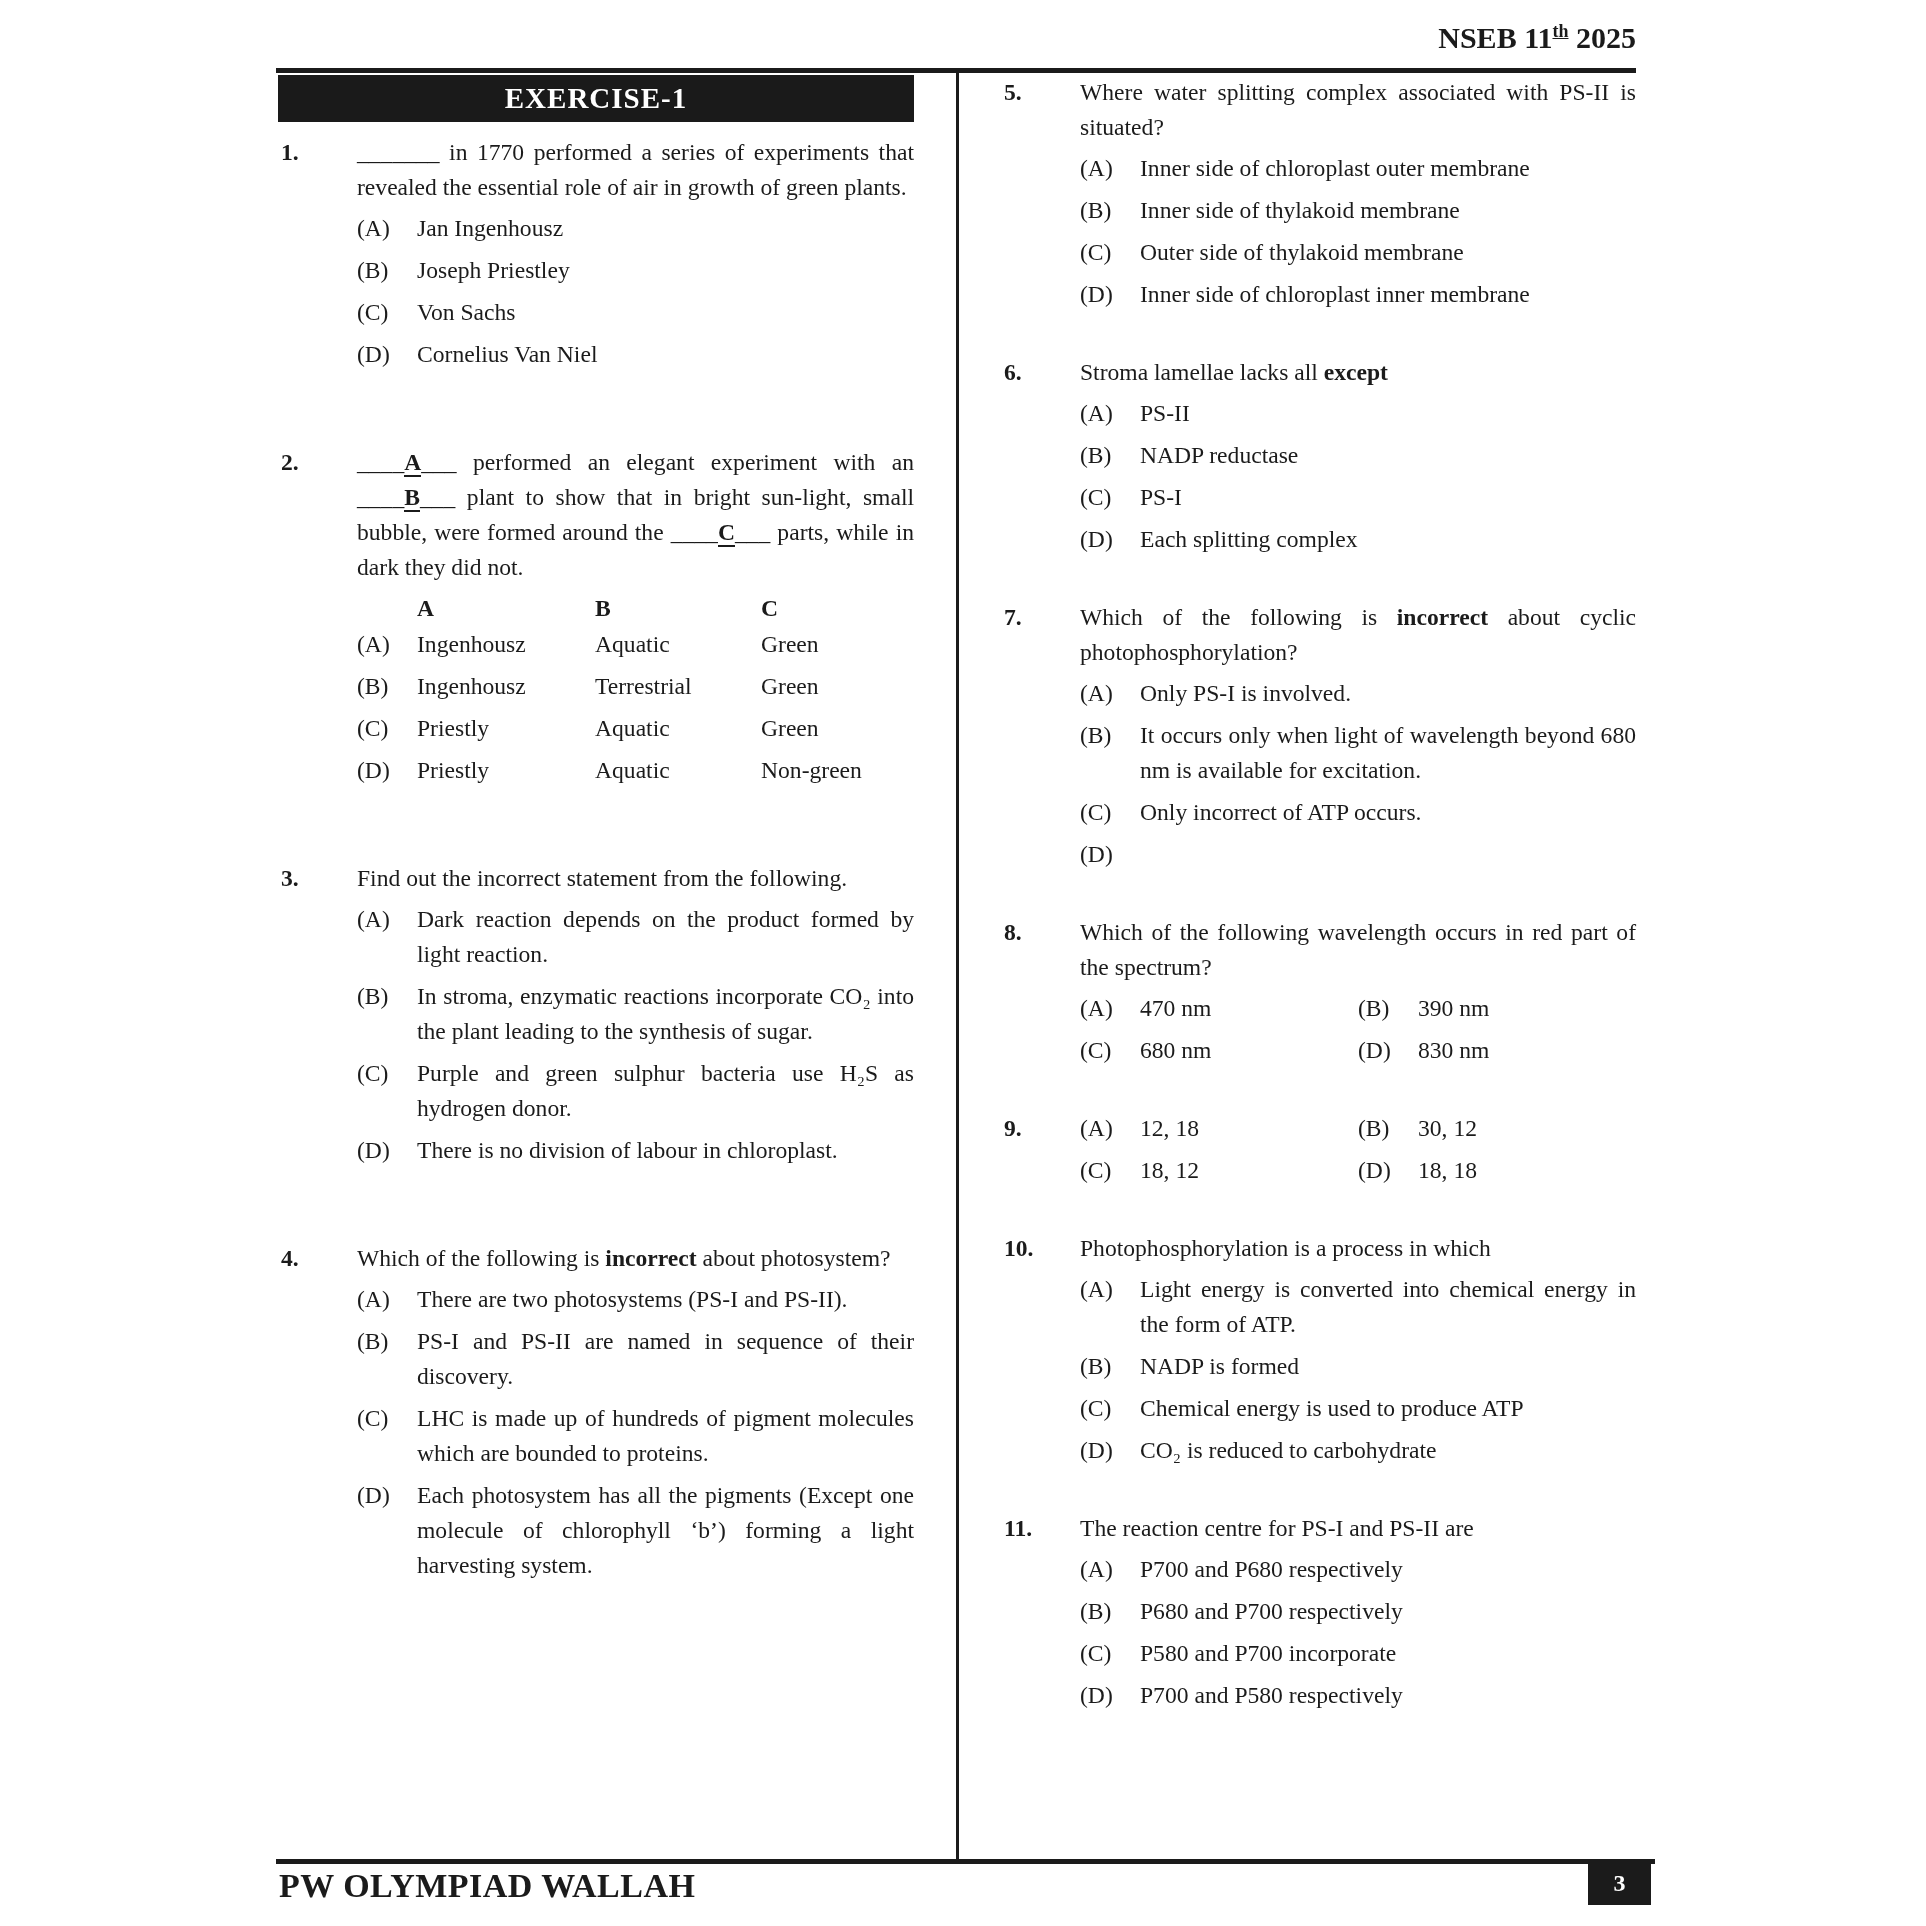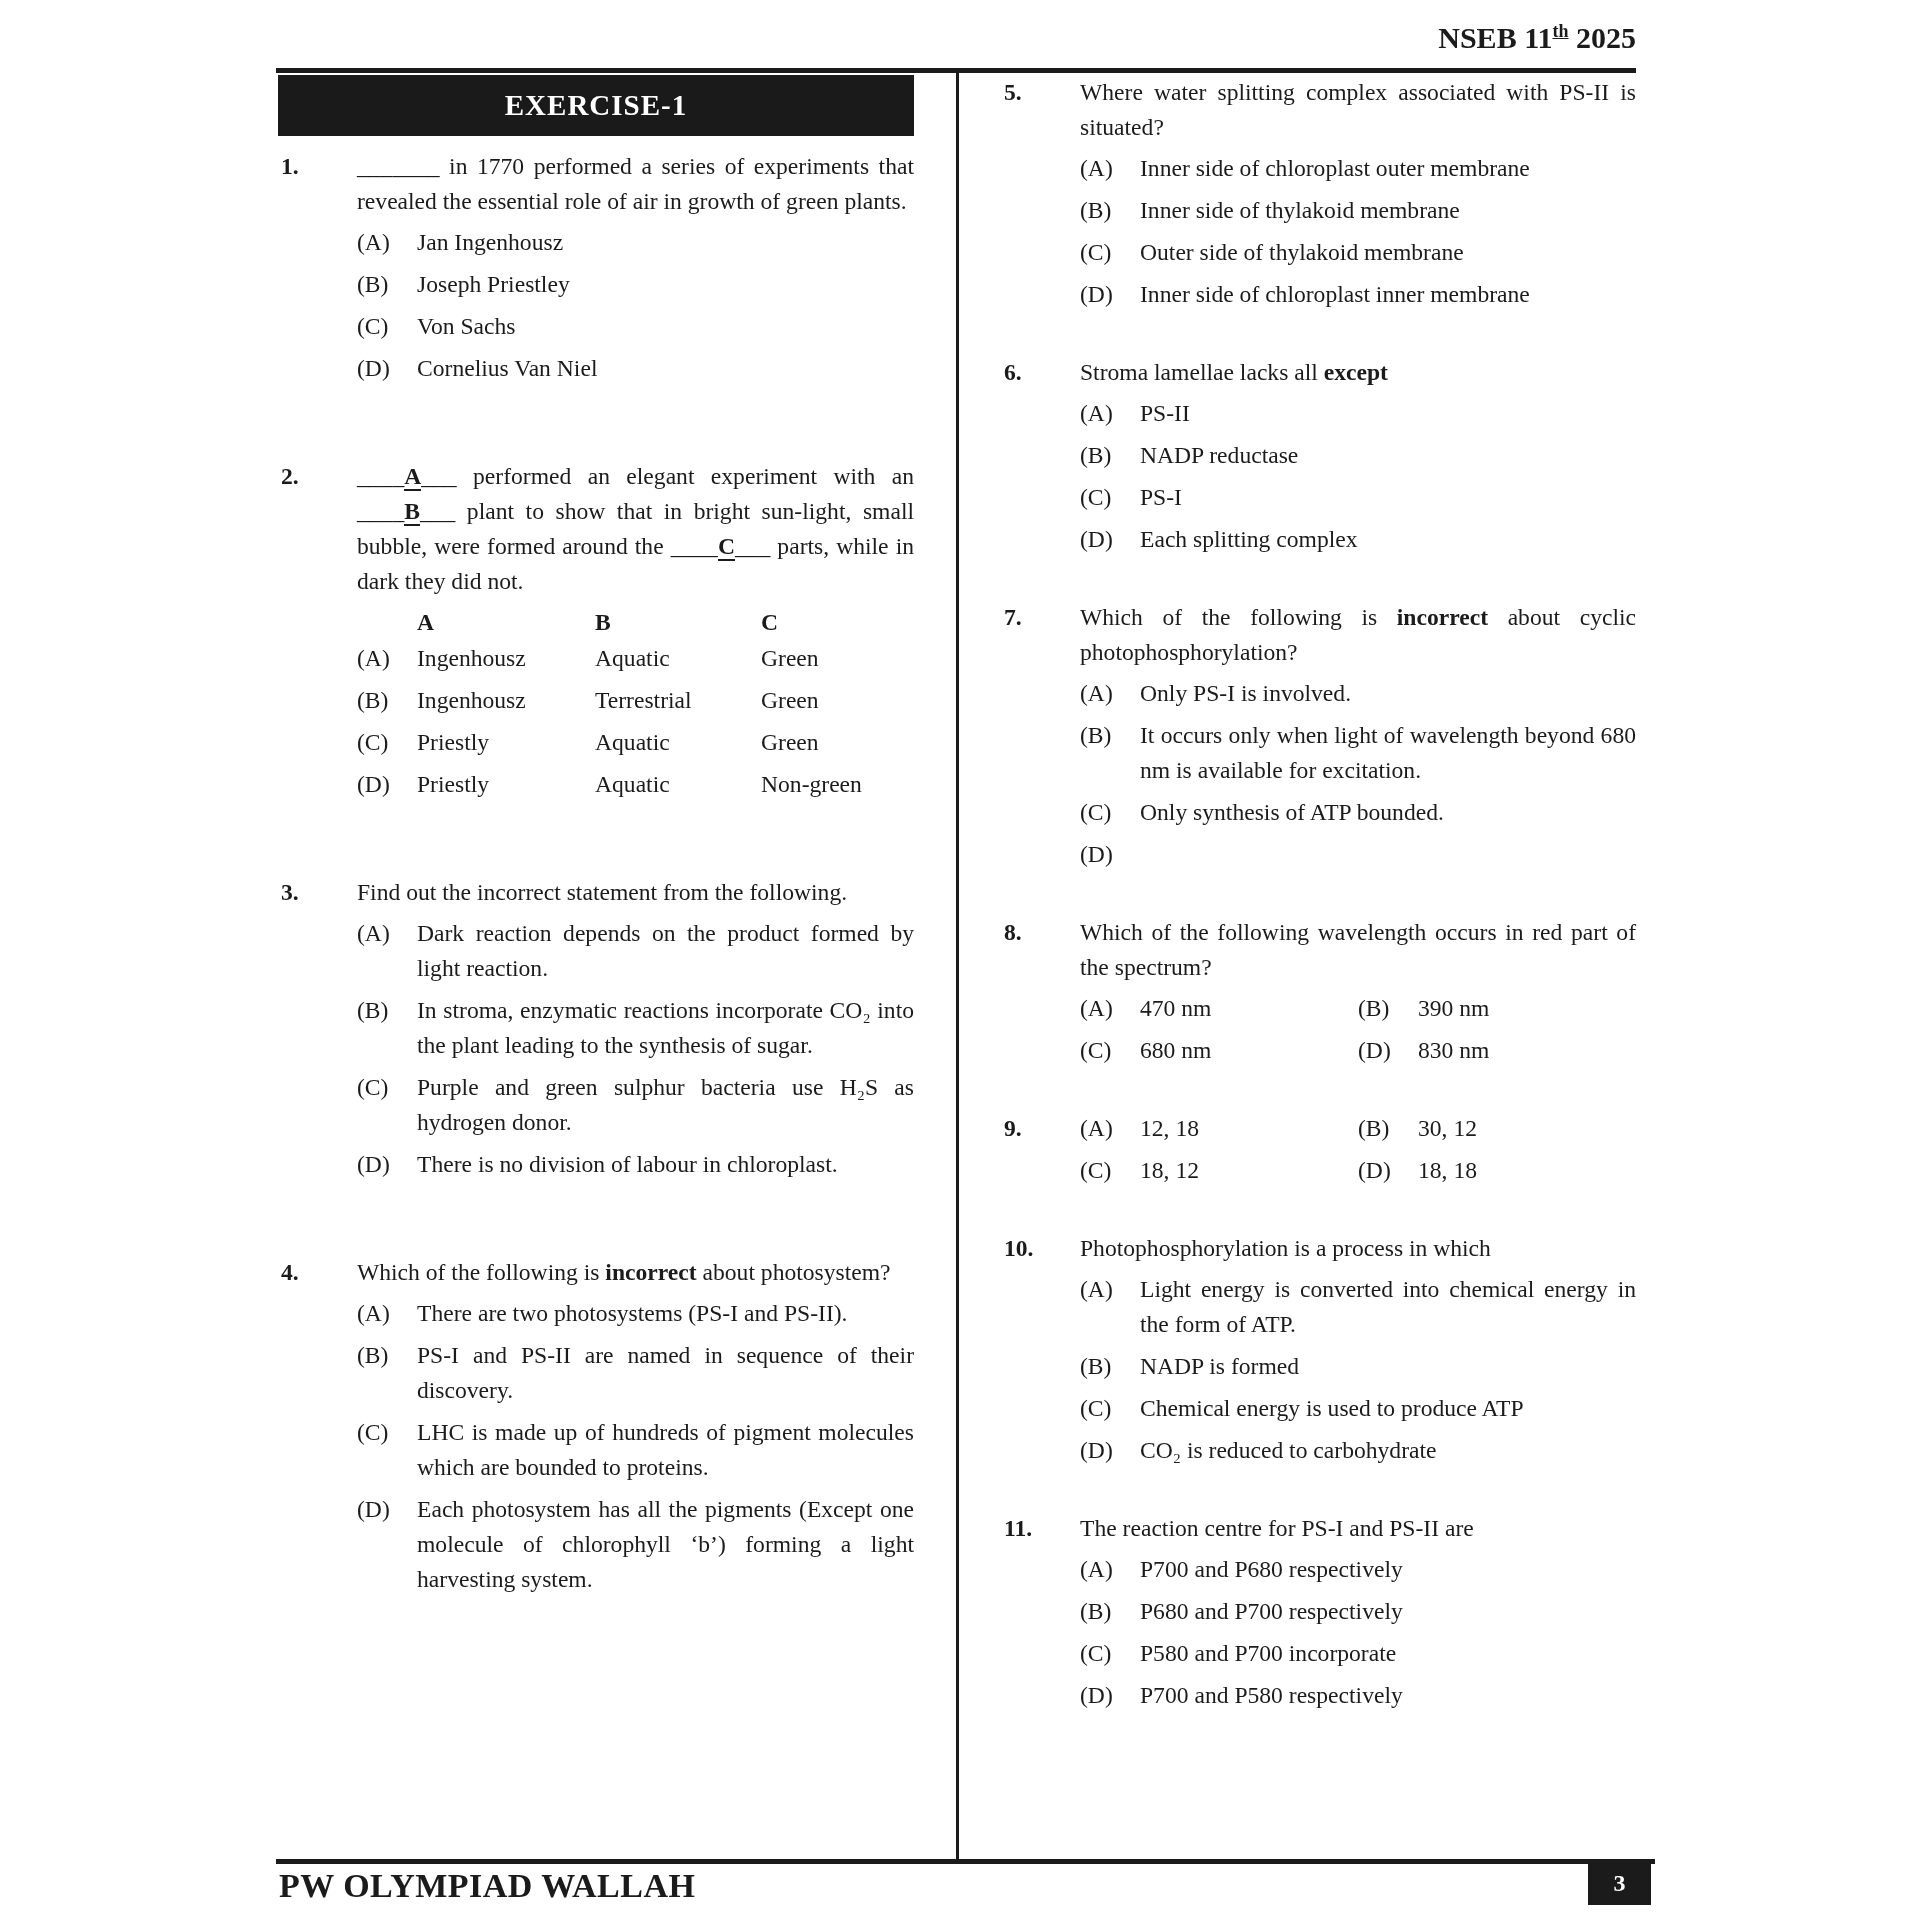--- a/index.html
+++ b/index.html
@@ -21,21 +21,21 @@
   .page-num-box{
     position:absolute;top:1861px;left:1588px;width:63px;height:44px;background:#1b1b1b;
     display:flex;align-items:center;justify-content:center;
   }
   .page-num-box span{color:#ffffff;font-size:24px;font-weight:bold;}
   
   .col{position:absolute;top:75px;}
   .col-left{left:278px;width:636px;}
   .col-right{left:1001px;width:635px;}
   .banner{
-    background:#1a1a1a;height:61px;margin-bottom:13px;
+    background:#1a1a1a;height:47px;margin-bottom:13px;
     display:flex;align-items:center;justify-content:center;
   }
   .banner span{color:#ffffff;font-weight:bold;font-size:29px;letter-spacing:1px;}
   
   .question{position:relative;padding-left:79px;font-size:23.6px;line-height:35px;}
   .col-left .question{margin-bottom:73px;}
   .col-right .question{margin-bottom:43px;}
   .qnum{position:absolute;left:3px;top:0;font-weight:bold;}
   .qtext{text-align:justify;}
   .b{font-weight:bold;}
@@ -228,21 +228,21 @@
           <div class="opt-row">
             <span class="opt-label">(A)</span>
             <div class="opt-text"><span>Only PS-I is involved.</span></div>
           </div>
           <div class="opt-row">
             <span class="opt-label">(B)</span>
             <div class="opt-text"><span>It occurs only when light of wavelength beyond 680 nm is available for excitation.</span></div>
           </div>
           <div class="opt-row">
             <span class="opt-label">(C)</span>
-            <div class="opt-text"><span>Only synthesis of ATP bounded.</span></div>
+            <div class="opt-text"><span>Only incorrect of ATP occurs.</span></div>
           </div>
           <div class="opt-row">
             <span class="opt-label">(D)</span>
           </div>
         </div>
       </div>
       <div class="question">
         <span class="qnum">8.</span>
         <div class="qtext"><span>Which of the following wavelength occurs in red part of the spectrum?</span></div>
         <div class="opts">

